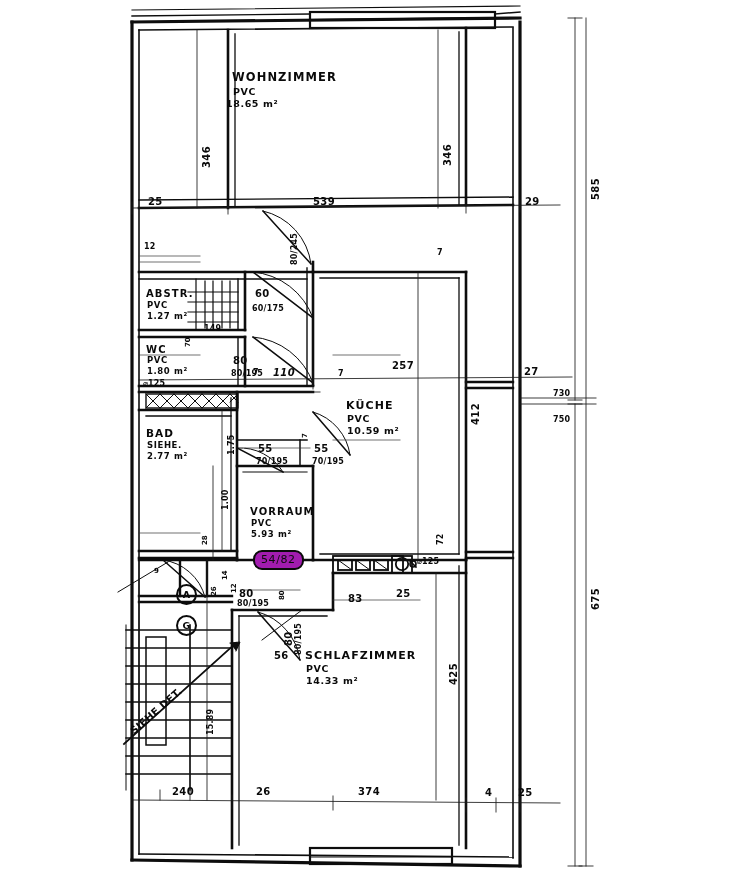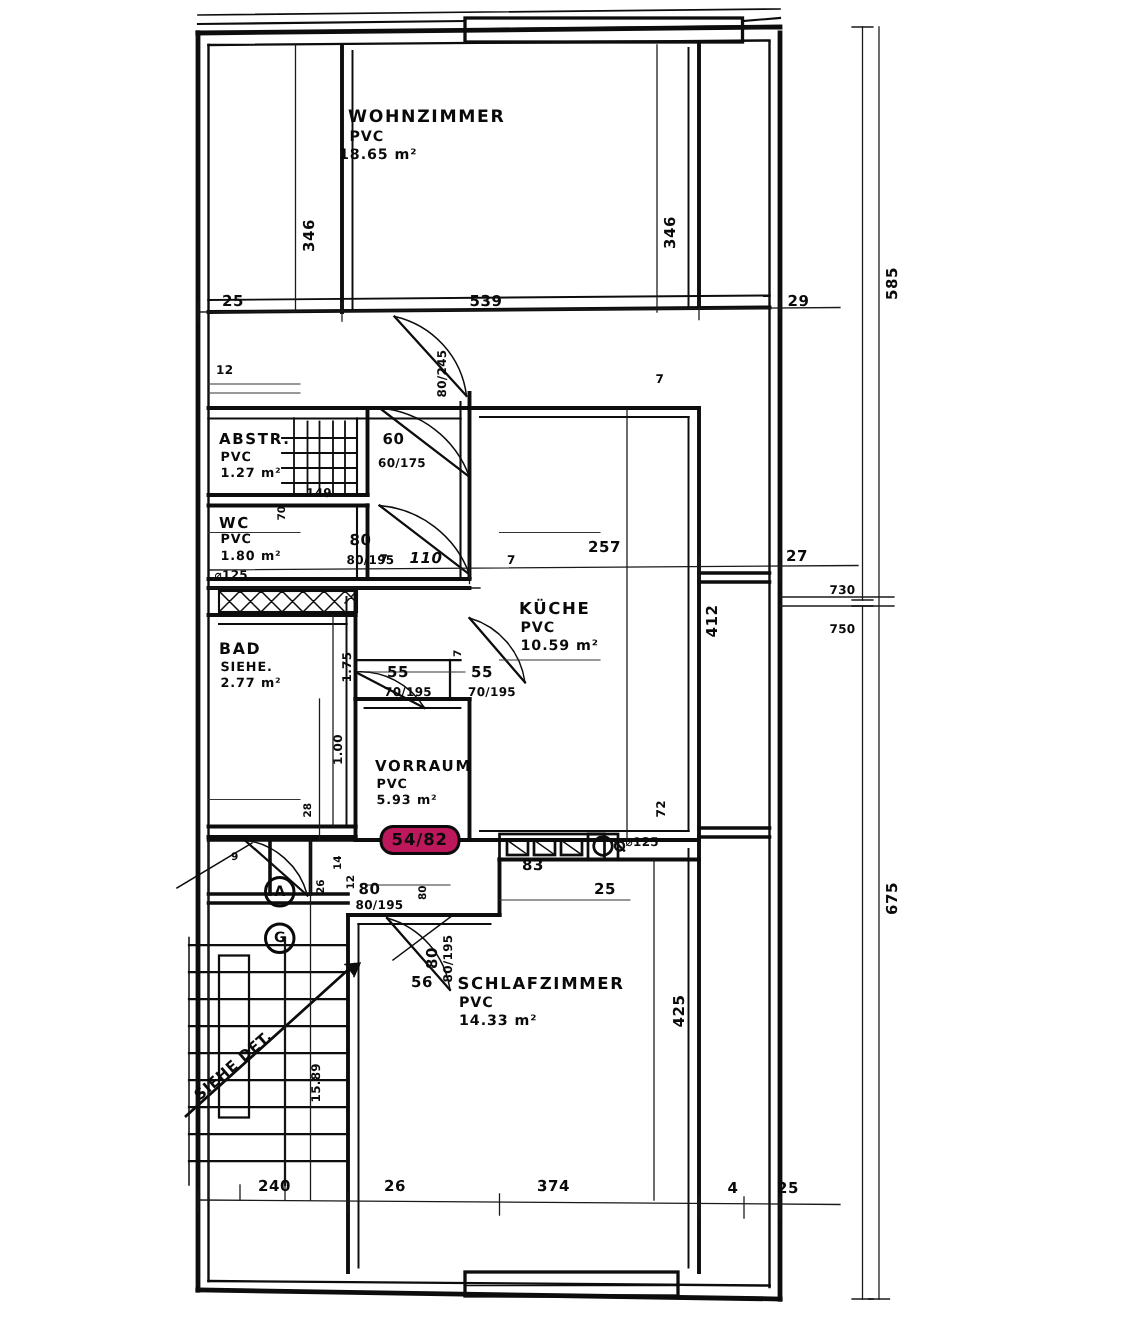--- a/index.html
+++ b/index.html
@@ -16,22 +16,22 @@
   .room-sub{font-size:9.5px;letter-spacing:.6px;}
   .dim{font-size:10px;font-weight:700;letter-spacing:.4px;}
   .dim-s{font-size:8px;font-weight:700;letter-spacing:.2px;}
   .dim-xs{font-size:7px;font-weight:700;letter-spacing:0px;}
   .rot90{transform:rotate(-90deg);transform-origin:0 0;}
   .rotd{transform:rotate(-41deg);transform-origin:0 0;}
   .circ{position:absolute;width:17px;height:17px;border:2.2px solid #0a0a0a;
         border-radius:50%;display:flex;align-items:center;justify-content:center;
         font-size:9.5px;font-weight:700;font-family:"DejaVu Sans",sans-serif;color:#0a0a0a;}
   .pill{position:absolute;border:2px solid #0a0a0a;border-radius:9px;
-        padding:1px 6px 2px 6px;font-size:11px;font-weight:700;
-        font-family:"DejaVu Sans",sans-serif;color:#0a0a0a;letter-spacing:.6px;background:#be185d;}
+        padding:1px 6px 2px 6px;font-size:11px;font-weight:400;
+        font-family:"DejaVu Sans",sans-serif;color:#0a0a0a;letter-spacing:.6px;background:#a21caf;}
 </style>
 </head>
 <body>
 
 <div id="plan">
 
 <svg id="canvas" viewBox="0 0 755 889">
   <g stroke="#0d0d0d" fill="none" stroke-linecap="square">
 
     <g stroke-width="3.2">
@@ -357,21 +357,21 @@
 <div class="lbl dim-s" style="left:256px;top:458px;">70/195</div>
 <div class="lbl dim" style="left:314px;top:443px;">55</div>
 <div class="lbl dim-s" style="left:312px;top:458px;">70/195</div>
 <div class="lbl dim" style="left:239px;top:588px;">80</div>
 <div class="lbl dim-s" style="left:237px;top:600px;">80/195</div>
 <div class="lbl dim rot90" style="left:283px;top:646px;">80</div>
 <div class="lbl dim-s rot90" style="left:295px;top:655px;">80/195</div>
 <div class="lbl dim" style="left:257px;top:650px;margin-left:17px;">56</div>
 <div class="lbl dim-s" style="left:204px;top:325px;">149</div>
 
-<div class="lbl dim" style="left:348px;top:572px;">83</div>
+<div class="lbl dim" style="left:348px;top:593px;">83</div>
 <div class="lbl dim" style="left:396px;top:588px;">25</div>
 <div class="lbl dim-xs rot90" style="left:185px;top:347px;">70</div>
 <div class="lbl dim-xs rot90" style="left:202px;top:545px;">28</div>
 <div class="lbl dim-xs rot90" style="left:222px;top:580px;">14</div>
 <div class="lbl dim-xs rot90" style="left:211px;top:596px;">26</div>
 <div class="lbl dim-xs rot90" style="left:231px;top:593px;">12</div>
 <div class="lbl dim-xs rot90" style="left:302px;top:438px;">7</div>
 <div class="lbl dim-xs rot90" style="left:144px;top:548px;"></div>
 <div class="lbl dim-xs" style="left:154px;top:568px;">9</div>
 <div class="lbl dim-xs rot90" style="left:279px;top:600px;">80</div>

